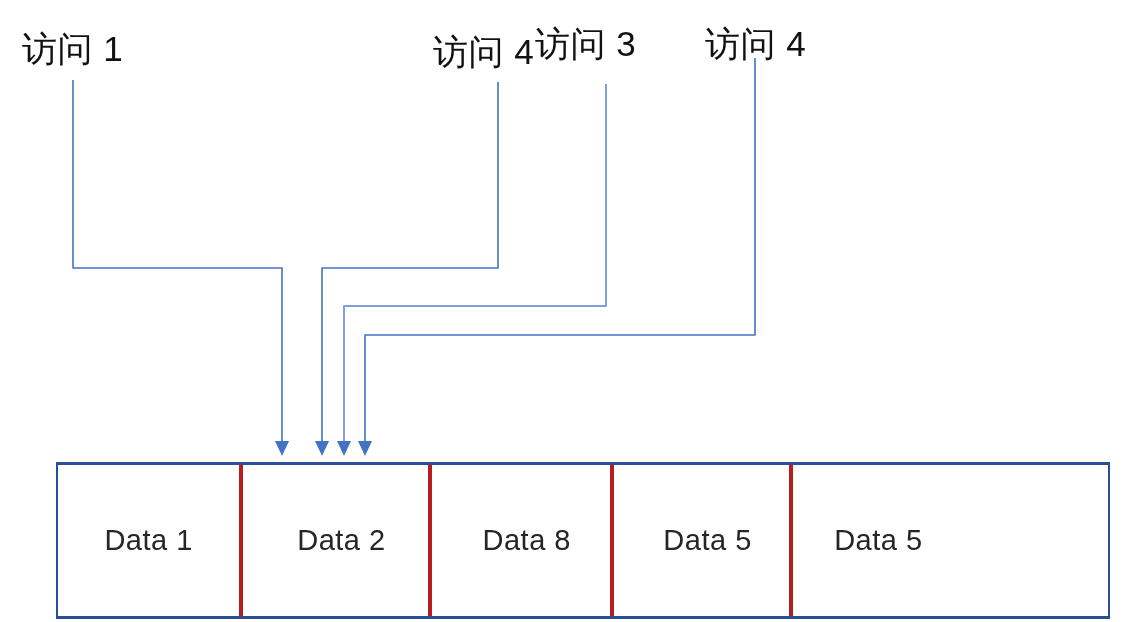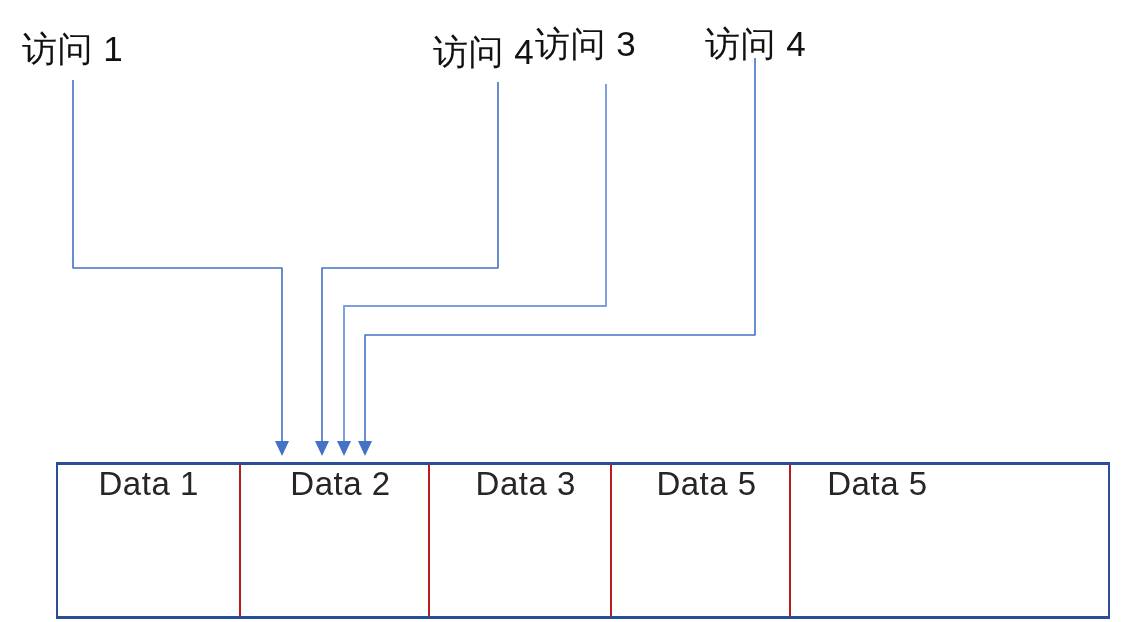--- a/index.html
+++ b/index.html
@@ -43,29 +43,29 @@
     box-sizing: border-box;
     border: 2px solid #2B4F97;
     border-top-width: 3px;
     border-bottom-width: 3px;
     display: grid;
     grid-template-columns: 182fr 189fr 183fr 180fr 163fr 157fr;
     background: #ffffff;
   }
   .data-cell {
     display: flex;
-    align-items: flex-start;
+    align-items: center;
     justify-content: center;
     box-sizing: border-box;
-    font-size: 33px;
+    font-size: 29px;
     color: #262626;
     letter-spacing: 0.5px;
   }
   .data-cell + .data-cell {
-    border-left: 2px solid #b91c1c;
+    border-left: 4px solid #b91c1c;
     padding-left: 12px;
   }
 </style>
 </head>
 <body>
 
 <div class="canvas">
 
   <svg class="connector-layer" viewBox="0 0 1142 622" xmlns="http://www.w3.org/2000/svg">
     <g fill="none" stroke="#4472C4" stroke-width="1.6" stroke-linejoin="round">
@@ -88,21 +88,21 @@
   <div class="access-label access-label-4">访问 4</div>
 
   <div class="data-array">
     <div class="data-cell">
       <span>Data 1</span>
     </div>
     <div class="data-cell">
       <span>Data 2</span>
     </div>
     <div class="data-cell">
-      <span>Data 3</span>
+      <span>Data 8</span>
     </div>
     <div class="data-cell">
       <span>Data 5</span>
     </div>
     <div class="data-cell">
       <span>Data 5</span>
     </div>
   </div>
 
 </div>

